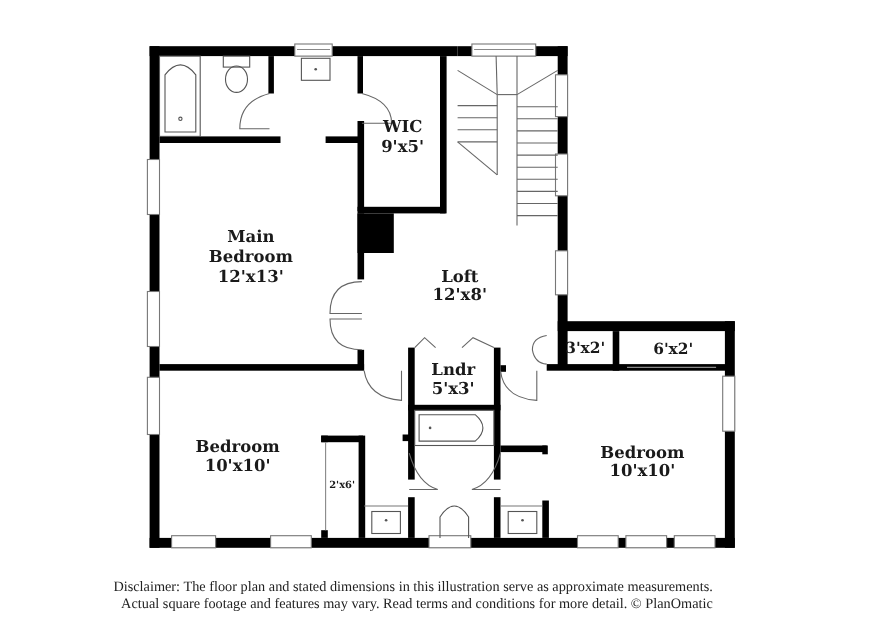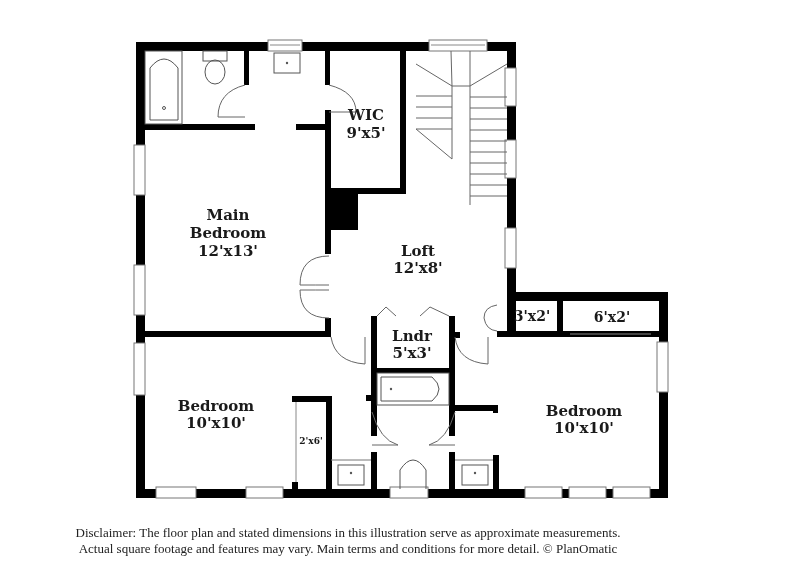--- a/index.html
+++ b/index.html
@@ -7,22 +7,22 @@
     #plan { position: absolute; left: 0; top: 0; }
     .room-label { font-family: "DejaVu Serif", serif; font-weight: bold; fill: #1a1a1a; text-anchor: middle; }
     .room-lg { font-size: 15px; }
     .room-sm { font-size: 14px; }
     .room-xs { font-size: 9px; }
     .wall { fill: #000000; }
     .fixture { fill: none; stroke: #555; stroke-width: 1; }
     .window { fill: #ffffff; stroke: #777; stroke-width: 1; }
     .door { fill: none; stroke: #666; stroke-width: 1; }
     .disclaimer {
-      position: absolute; left: 0; width: 648px; text-align: center;
-      font-family: "Liberation Serif", serif; font-size: 13px; color: #222; line-height: 16px; padding-left: 24px;
+      position: absolute; left: 0; width: 648px; text-align: right;
+      font-family: "Liberation Serif", serif; font-size: 13px; color: #222; line-height: 16px;
     }
   </style>
 </head>
 <body>
 
 <svg id="plan" width="800" height="520" viewBox="0 0 800 520" xmlns="http://www.w3.org/2000/svg">
 
   <g>
 
     <rect class="wall" x="136" y="42" width="280" height="9"></rect>
@@ -221,13 +221,13 @@
     <text class="room-label room-lg" x="216" y="428">10'x10'</text>
 
     <text class="room-label room-xs" x="311" y="444">2'x6'</text>
 
     <text class="room-label room-lg" x="584" y="416">Bedroom</text>
     <text class="room-label room-lg" x="584" y="433">10'x10'</text>
   </g>
 </svg>
 
 <div class="disclaimer" style="top:525px;">Disclaimer: The floor plan and stated dimensions in this illustration serve as approximate measurements.</div>
-<div class="disclaimer" style="top:541px;">Actual square footage and features may vary. Main terms and conditions for more detail. © PlanOmatic</div>
+<div class="disclaimer" style="top:541px;">Actual square footage and features may vary. Read terms and conditions for more detail. © PlanOmatic</div>
 
 </body></html>

